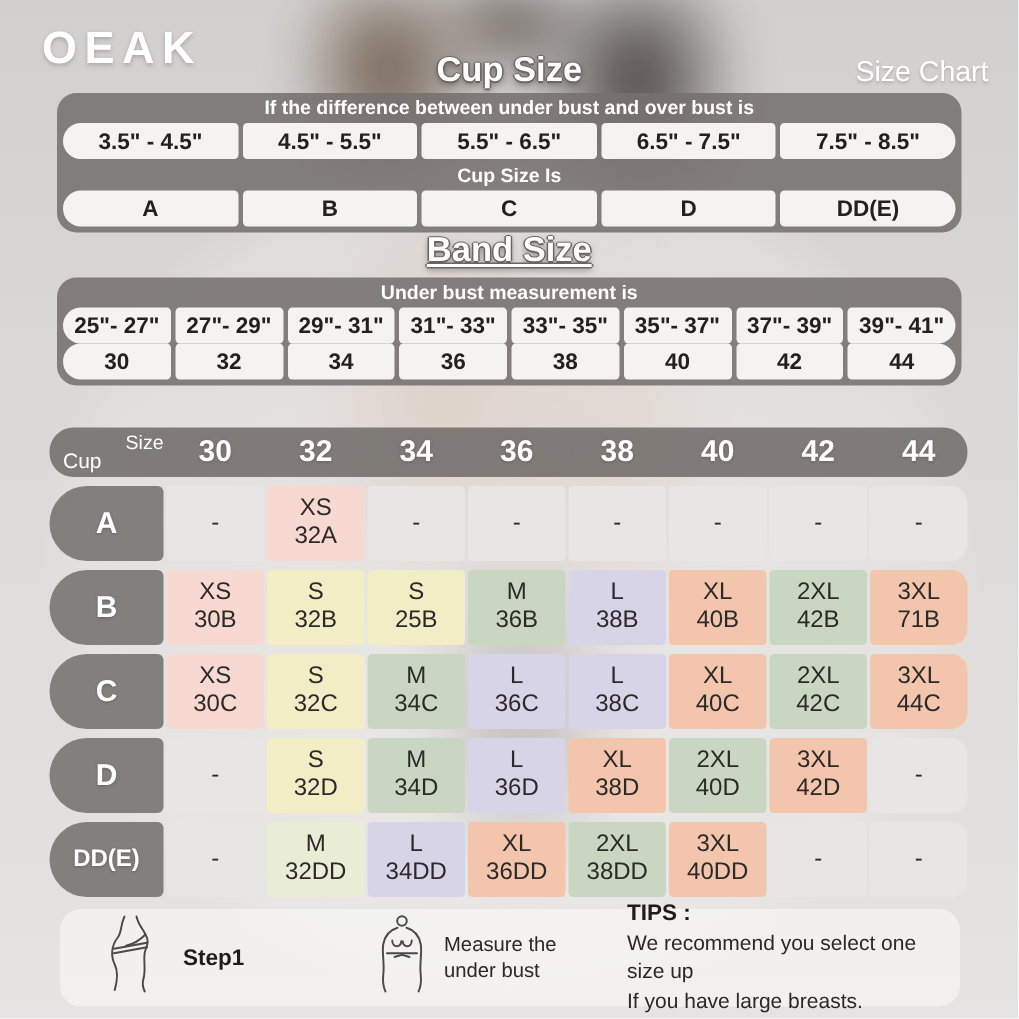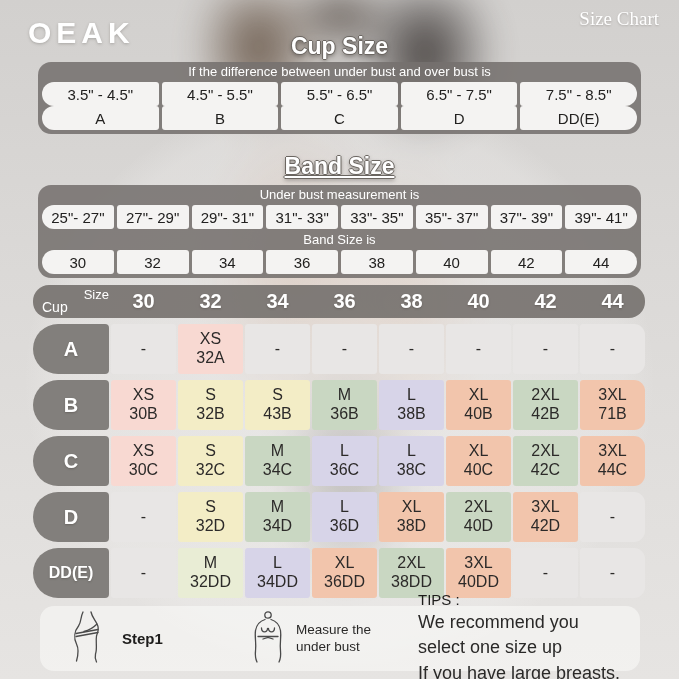--- a/index.html
+++ b/index.html
@@ -18,32 +18,32 @@
       radial-gradient(115px 200px at 66% 50%, rgba(205,166,140,.45), rgba(205,166,140,0) 75%),
       radial-gradient(95px 170px at 52% 76%, rgba(40,36,34,.4), rgba(40,36,34,0) 75%); }
   .bg-ellipse { position:absolute; left:24px; top:88px; width:631px; height:584px; border-radius:50%;
     background:radial-gradient(closest-side, rgba(246,245,244,.45), rgba(246,245,244,.22) 90%, rgba(246,245,244,0) 100%); }
 
   .layer { position:absolute; inset:0; z-index:2; }
 
   
   .logo { position:absolute; left:28px; top:16px; font-size:30px; font-weight:bold; color:#fff;
     letter-spacing:5px; text-shadow:0 1px 3px rgba(90,85,80,.35); }
-  .page-title { position:absolute; right:20px; top:8px; font-size:19px; color:#fff;
-    text-shadow:0 1px 2px rgba(120,115,110,.4);font-family:Liberation Serif, serif; }
+  .page-title { position:absolute; right:20px; top:38px; font-size:19px; color:#fff;
+    text-shadow:0 1px 2px rgba(120,115,110,.4); }
 
   
   .sec-title { position:absolute; width:100%; text-align:center; font-size:23px; font-weight:bold; color:#fff;
     text-shadow:-1px 0 0 #6b6661, 1px 0 0 #6b6661, 0 -1px 0 #6b6661, 0 1px 0 #6b6661, 0 2px 4px rgba(40,35,30,.55); }
   .cup-title { top:33px; }
   .band-title { top:153px;text-decoration:underline; }
 
   
   .rtable { position:absolute; left:38px; width:603px; border-radius:13px;
-    background:rgba(117,113,110,.88); padding:0 4px 4px 4px; }
+    background:rgba(117,113,110,.88); padding:0 4px 4px 4px;font-weight:bold; }
   .cup-table { top:62px; }
   .band-table { top:185px; }
   .bar-label { height:19px; line-height:19px; text-align:center; color:#fff; font-size:13px; }
   .rgrid { display:grid; grid-gap:3px; }
   .cols5 { grid-template-columns:repeat(5,1fr); }
   .cols8 { grid-template-columns:repeat(8,1fr); }
   .wcell { height:24px; background:#f4f3f2; border-radius:3px; display:flex; align-items:center;
     justify-content:center; font-size:15px; color:#222120; white-space:nowrap; }
   .rgrid .wcell:first-child { border-radius:12px 3px 3px 12px; }
   .rgrid .wcell:last-child { border-radius:3px 12px 12px 3px; }
@@ -71,22 +71,22 @@
 
   
   .footer { position:absolute; left:40px; top:606px; width:600px; height:65px; border-radius:14px;
     background:rgba(250,249,248,.58); display:flex; align-items:center; padding:0 12px; }
   .step-icon { flex:none; margin-left:16px; }
   .step-block { margin-left:16px; width:112px; }
   .step-block.s2 { margin-left:10px; width:110px; }
   .step-title { font-size:15px; font-weight:bold; color:#1e1d1c; margin-bottom:1px; }
   .step-text { font-size:13.5px; color:#2a2928; line-height:1.22; }
   .tips-block { margin-left:12px; flex:1; }
-  .tips-title { font-size:15px; font-weight:normal; color:#1e1d1c; margin-bottom:2px; }
-  .tips-text { font-size:18px; color:#2a2928; line-height:1.4; }
+  .tips-title { font-size:15px; font-weight:bold; color:#1e1d1c; margin-bottom:2px; }
+  .tips-text { font-size:14px; color:#2a2928; line-height:1.4; }
 </style>
 </head>
 <body>
 
 <div class="canvas">
   <div class="bg-photo"></div>
   <div class="bg-ellipse"></div>
 
   <div class="layer">
 
@@ -96,20 +96,21 @@
     <h2 class="sec-title cup-title">Cup Size</h2>
     <section class="rtable cup-table">
       <div class="bar-label">If the difference between under bust and over bust is</div>
       <div class="rgrid cols5">
         <div class="wcell">3.5" - 4.5"</div>
         <div class="wcell">4.5" - 5.5"</div>
         <div class="wcell">5.5" - 6.5"</div>
         <div class="wcell">6.5" - 7.5"</div>
         <div class="wcell">7.5" - 8.5"</div>
       </div>
+      <div class="bar-label">Cup Size Is</div>
       <div class="rgrid cols5">
         <div class="wcell">A</div>
         <div class="wcell">B</div>
         <div class="wcell">C</div>
         <div class="wcell">D</div>
         <div class="wcell">DD(E)</div>
       </div>
     </section>
 
     <h2 class="sec-title band-title">Band Size</h2>
@@ -118,21 +119,20 @@
       <div class="rgrid cols8">
         <div class="wcell">25"- 27"</div>
         <div class="wcell">27"- 29"</div>
         <div class="wcell">29"- 31"</div>
         <div class="wcell">31"- 33"</div>
         <div class="wcell">33"- 35"</div>
         <div class="wcell">35"- 37"</div>
         <div class="wcell">37"- 39"</div>
         <div class="wcell">39"- 41"</div>
       </div>
-      <div class="bar-label">Band Size is</div>
       <div class="rgrid cols8">
         <div class="wcell">30</div>
         <div class="wcell">32</div>
         <div class="wcell">34</div>
         <div class="wcell">36</div>
         <div class="wcell">38</div>
         <div class="wcell">40</div>
         <div class="wcell">42</div>
         <div class="wcell">44</div>
       </div>
@@ -195,21 +195,21 @@
         <div class="mcell" style="background: rgb(248, 217, 210);">
             <span>XS</span>
             <span>30B</span>
           </div>
         <div class="mcell" style="background: rgb(243, 237, 198);">
             <span>S</span>
             <span>32B</span>
           </div>
         <div class="mcell" style="background: rgb(243, 237, 198);">
             <span>S</span>
-            <span>43B</span>
+            <span>25B</span>
           </div>
         <div class="mcell" style="background: rgb(201, 215, 194);">
             <span>M</span>
             <span>36B</span>
           </div>
         <div class="mcell" style="background: rgb(215, 212, 232);">
             <span>L</span>
             <span>38B</span>
           </div>
         <div class="mcell" style="background: rgb(242, 197, 172);">

